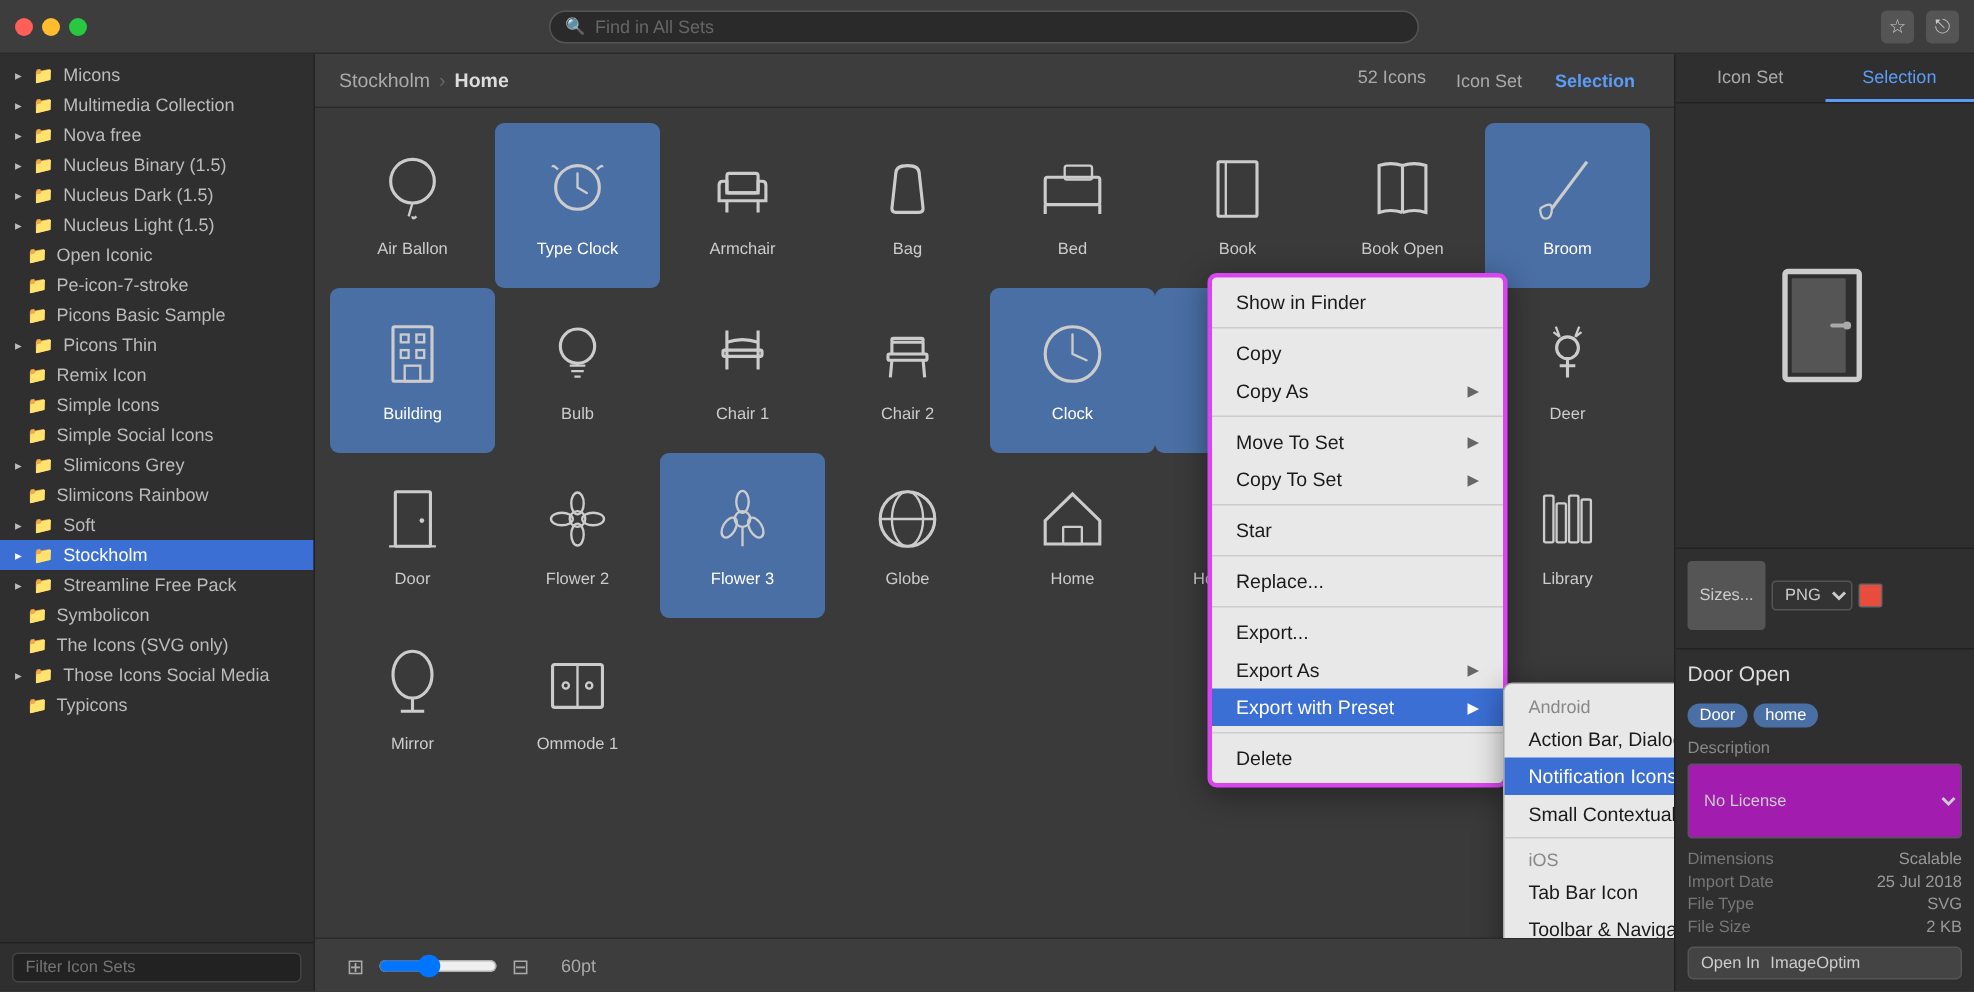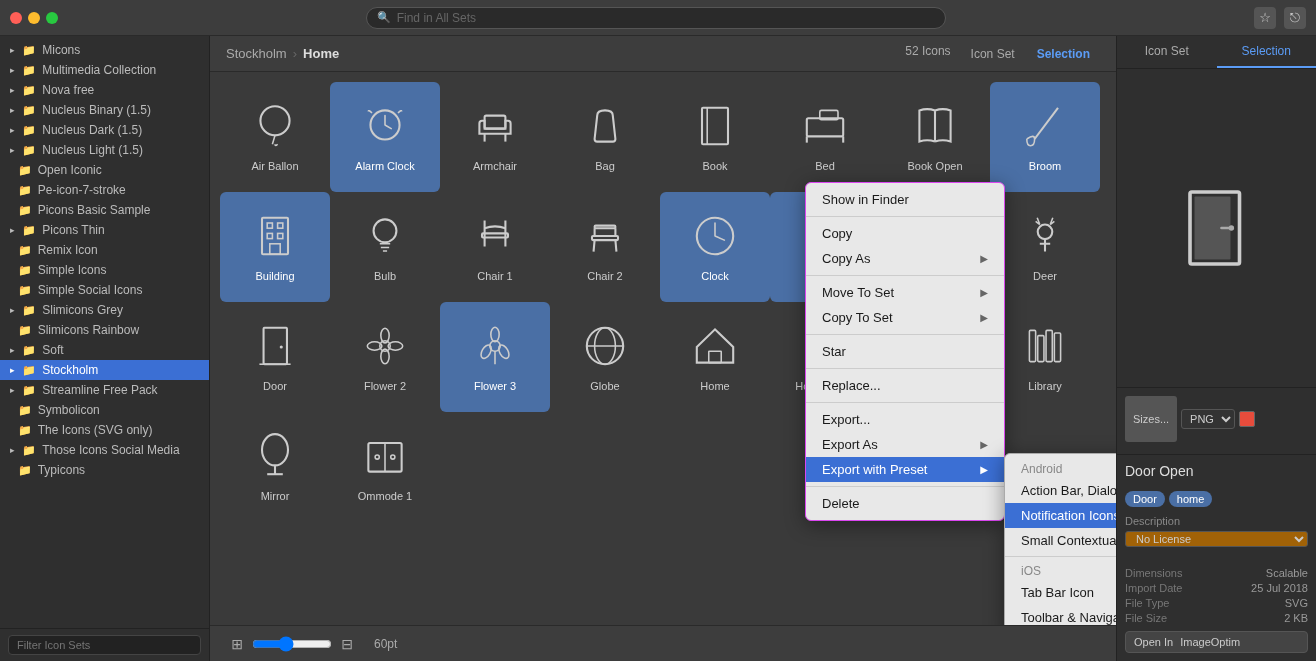--- a/index.html
+++ b/index.html
@@ -72,27 +72,27 @@
     .right-panel-controls { padding: 8px; border-top: 1px solid #222; }
     .control-row { display: flex; gap: 4px; align-items: center; margin-bottom: 4px; }
     .control-btn { background: #555; border: none; border-radius: 3px; color: #ccc; font-size: 11px; padding: 17px 8px; cursor: pointer; }
     .format-select { background: #333; border: 1px solid #555; border-radius: 3px; color: #ccc; font-size: 11px; padding: 2px 4px; }
     .color-swatch { width: 16px; height: 16px; border-radius: 2px; background: #e74c3c; border: 1px solid #666; cursor: pointer; }
     .right-panel-info { padding: 8px; border-top: 1px solid #222; }
     .icon-name-display { font-size: 14px; color: #ddd; font-weight: 500; margin-bottom: 8px; padding: 0 0 4px 0; }
     .tag-row { display: flex; gap: 4px; flex-wrap: wrap; margin-bottom: 8px; }
     .tag { background: #4a6fa5; border-radius: 10px; padding: 2px 8px; font-size: 11px; color: #fff; }
     .desc-label { color: #888; font-size: 11px; margin-bottom: 4px; }
-    .license-select { width: 100%; background: #a16207; border: 1px solid #555; border-radius: 3px; color: #ccc; font-size: 11px; padding: 0 6px; margin-bottom: 20px; }
+    .license-select { width: 100%; background: #a21caf; border: 1px solid #555; border-radius: 3px; color: #ccc; font-size: 11px; padding: 17px 6px; margin-bottom: 8px; }
     .meta-row { display: flex; justify-content: space-between; font-size: 11px; color: #999; margin-bottom: 3px; }
     .meta-label { color: #777; text-align: right; }
     .open-in-btn { width: 100%; background: #444; border: 1px solid #555; border-radius: 4px; color: #ccc; font-size: 11px; padding: 4px 8px; cursor: pointer; text-align: left; margin-top: 4px; }
 
     
-    .context-menu { position: absolute; background: #e8e8e8; border: 1px solid #d946ef; border-radius: 6px; box-shadow: 0 4px 20px rgba(0,0,0,0.4); z-index: 1000; min-width: 200px; padding: 4px 0; }
+    .context-menu { position: absolute; background: #e8e8e8; border: 3px solid #d946ef; border-radius: 6px; box-shadow: 0 4px 20px rgba(0,0,0,0.4); z-index: 1000; min-width: 200px; padding: 4px 0; }
     .context-menu-item { padding: 5px 16px; font-size: 13px; color: #1a1a1a; cursor: pointer; display: flex; align-items: center; justify-content: space-between; gap: 10px; }
     .context-menu-item.highlighted { background: #3b6fd4; color: #fff; }
     .context-menu-separator { height: 1px; background: #ccc; margin: 4px 0; }
     .submenu-arrow { font-size: 10px; color: #666; }
 
     
     .submenu { position: absolute; left: 100%; top: 0; background: #e8e8e8; border: 1px solid #aaa; border-radius: 6px; box-shadow: 0 4px 20px rgba(0,0,0,0.4); min-width: 220px; padding: 4px 0; }
     .submenu-item { padding: 5px 16px; font-size: 13px; color: #1a1a1a; cursor: pointer; }
     .submenu-item.highlighted { background: #3b6fd4; color: #fff; }
     .submenu-section-header { padding: 4px 16px 2px; font-size: 12px; color: #888; font-weight: 500; }
@@ -273,21 +273,21 @@
     </div>
           <div class="icon-cell selected">
       <div class="icon-img">
         <svg viewBox="0 0 100 100" width="52" height="52">
                 <circle cx="50" cy="48" r="28" fill="none" stroke="#ccc" stroke-width="4"></circle>
                 <path d="M50 48 L50 30 M50 48 L62 55" stroke="#ccc" stroke-width="3" stroke-linecap="round"></path>
                 <path d="M25 25 Q18 18 18 22" stroke="#ccc" stroke-width="3" fill="none"></path>
                 <path d="M75 25 Q82 18 82 22" stroke="#ccc" stroke-width="3" fill="none"></path>
               </svg>
       </div>
-      <div class="icon-label">Alarm Clock</div>
+      <div class="icon-label">Type Clock</div>
     </div>
           <div class="icon-cell">
       <div class="icon-img">
         <svg viewBox="0 0 100 100" width="52" height="52">
                 <path d="M20 65 L20 45 Q20 40 25 40 L30 40 L30 55 L70 55 L70 40 L75 40 Q80 40 80 45 L80 65 Z" fill="none" stroke="#ccc" stroke-width="4"></path>
                 <rect x="30" y="30" width="40" height="25" rx="3" fill="none" stroke="#ccc" stroke-width="4"></rect>
                 <line x1="30" y1="65" x2="30" y2="80" stroke="#ccc" stroke-width="4"></line>
                 <line x1="70" y1="65" x2="70" y2="80" stroke="#ccc" stroke-width="4"></line>
               </svg>
       </div>
@@ -297,36 +297,36 @@
       <div class="icon-img">
         <svg viewBox="0 0 100 100" width="52" height="52">
                 <path d="M35 30 Q35 20 50 20 Q65 20 65 30 L70 75 Q70 80 65 80 L35 80 Q30 80 30 75 Z" fill="none" stroke="#ccc" stroke-width="4"></path>
               </svg>
       </div>
       <div class="icon-label">Bag</div>
     </div>
           <div class="icon-cell">
       <div class="icon-img">
         <svg viewBox="0 0 100 100" width="52" height="52">
-                <rect x="25" y="15" width="50" height="70" rx="2" fill="none" stroke="#ccc" stroke-width="4"></rect>
-                <line x1="35" y1="15" x2="35" y2="85" stroke="#ccc" stroke-width="3"></line>
-              </svg>
-      </div>
-      <div class="icon-label">Book</div>
-    </div>
-          <div class="icon-cell">
-      <div class="icon-img">
-        <svg viewBox="0 0 100 100" width="52" height="52">
                 <rect x="15" y="35" width="70" height="35" rx="3" fill="none" stroke="#ccc" stroke-width="4"></rect>
                 <rect x="40" y="20" width="35" height="18" rx="3" fill="none" stroke="#ccc" stroke-width="3"></rect>
                 <line x1="15" y1="70" x2="15" y2="82" stroke="#ccc" stroke-width="4"></line>
                 <line x1="85" y1="70" x2="85" y2="82" stroke="#ccc" stroke-width="4"></line>
               </svg>
       </div>
       <div class="icon-label">Bed</div>
+    </div>
+          <div class="icon-cell">
+      <div class="icon-img">
+        <svg viewBox="0 0 100 100" width="52" height="52">
+                <rect x="25" y="15" width="50" height="70" rx="2" fill="none" stroke="#ccc" stroke-width="4"></rect>
+                <line x1="35" y1="15" x2="35" y2="85" stroke="#ccc" stroke-width="3"></line>
+              </svg>
+      </div>
+      <div class="icon-label">Book</div>
     </div>
           <div class="icon-cell">
       <div class="icon-img">
         <svg viewBox="0 0 100 100" width="52" height="52">
                 <path d="M50 20 L50 80 M50 20 Q35 15 20 20 L20 80 Q35 75 50 80 M50 20 Q65 15 80 20 L80 80 Q65 75 50 80" fill="none" stroke="#ccc" stroke-width="4"></path>
               </svg>
       </div>
       <div class="icon-label">Book Open</div>
     </div>
           <div class="icon-cell selected">

